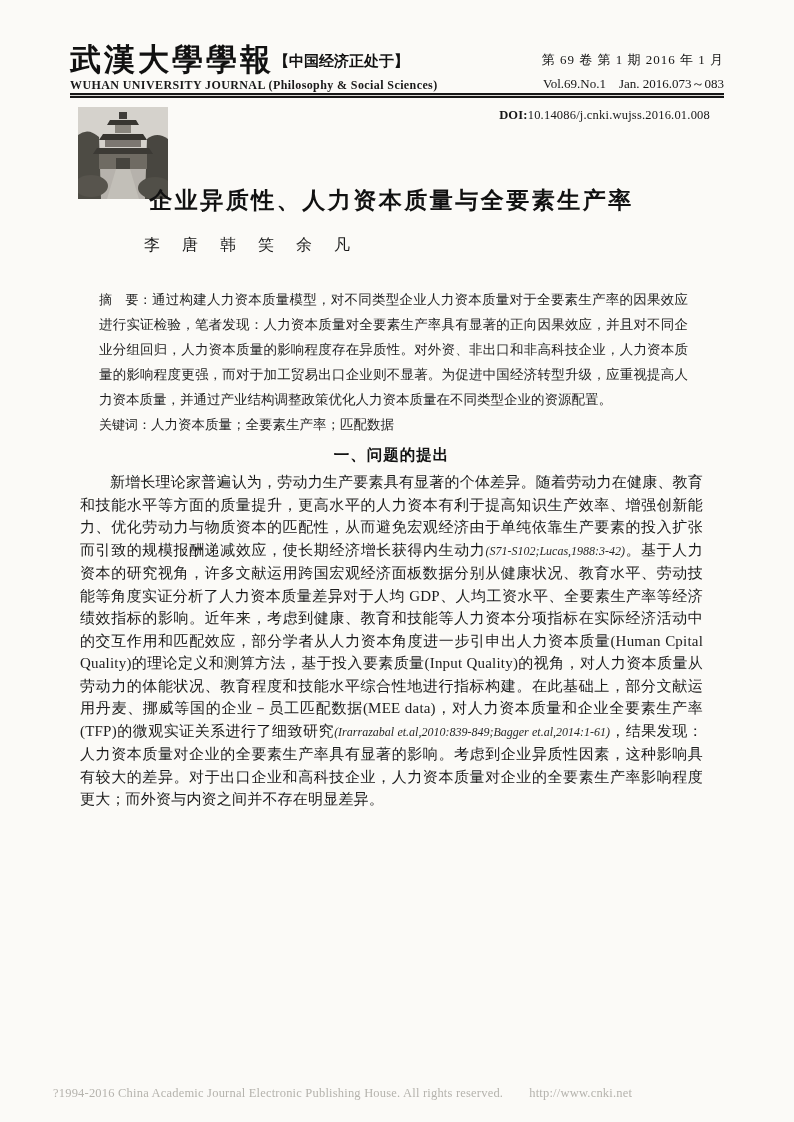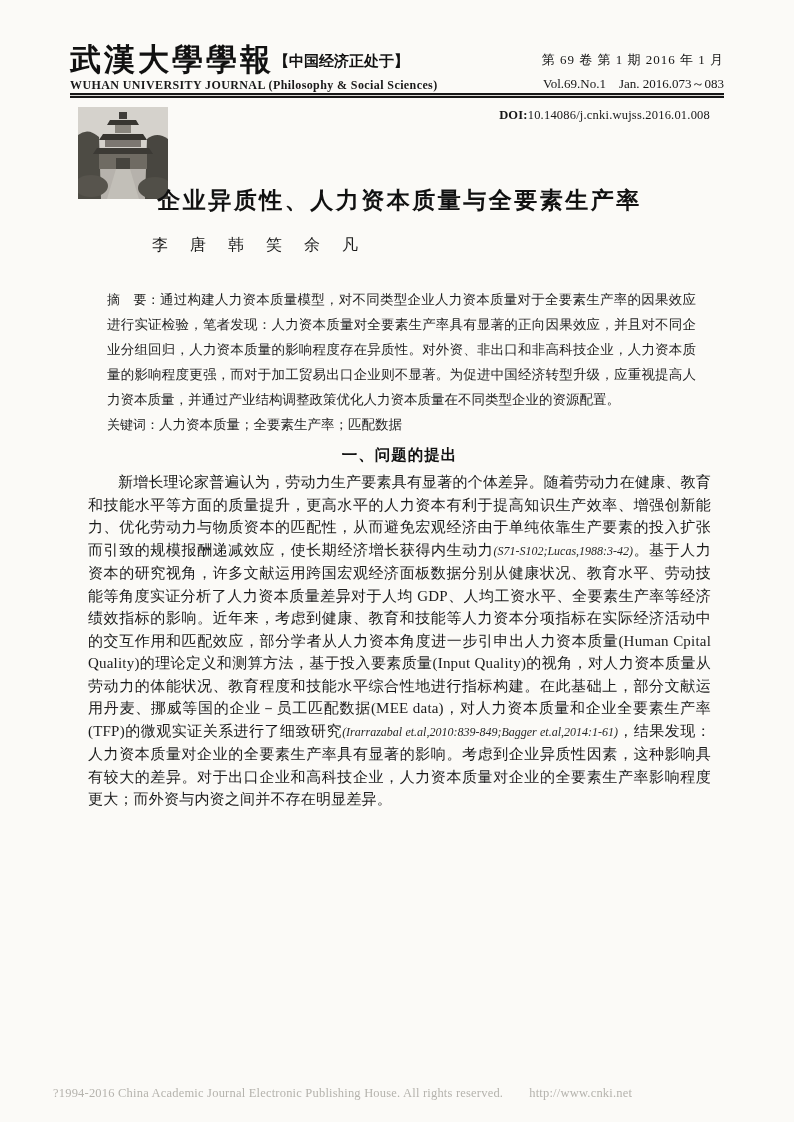--- a/index.html
+++ b/index.html
@@ -72,21 +72,21 @@
     position: absolute;
     top: 107px; left: 78px;
     width: 90px; height: 92px;
     filter: contrast(0.95);
   }
   .photo svg { width: 100%; height: 100%; display: block; }
 
   
   .content {
     position: absolute;
-    top: 186px; left: 88px;
+    top: 186px; left: 80px;
     width: 623px;
   }
 
   h1.title {
     text-align: center;
     font-size: 23px;
     font-weight: 700;
     letter-spacing: 2.5px;
     line-height: 30px;
     color: #111;

